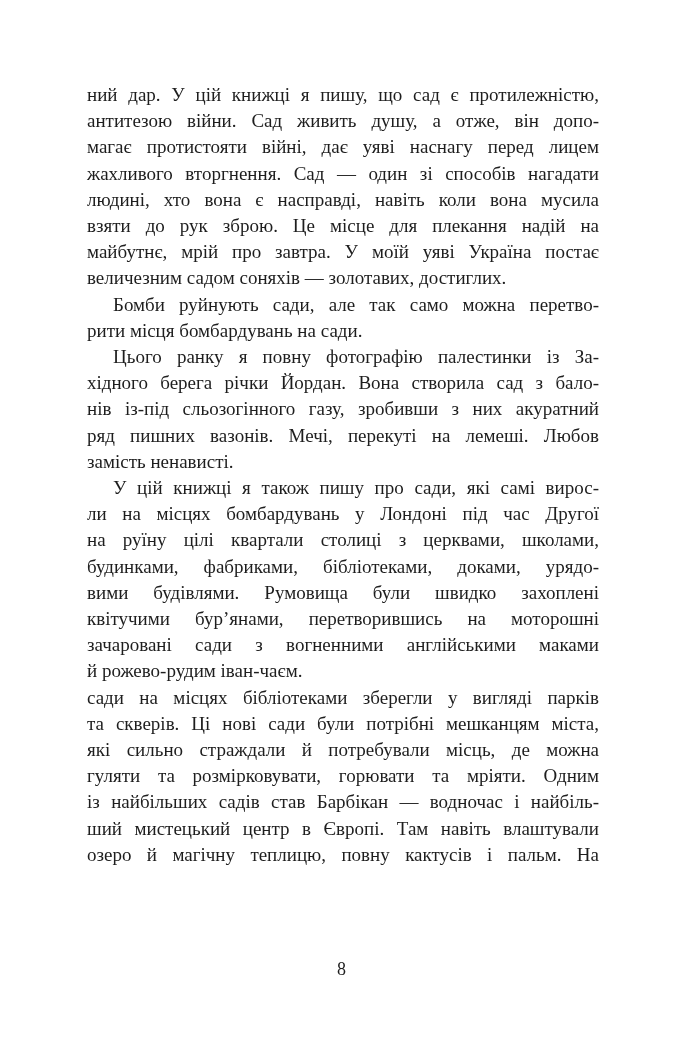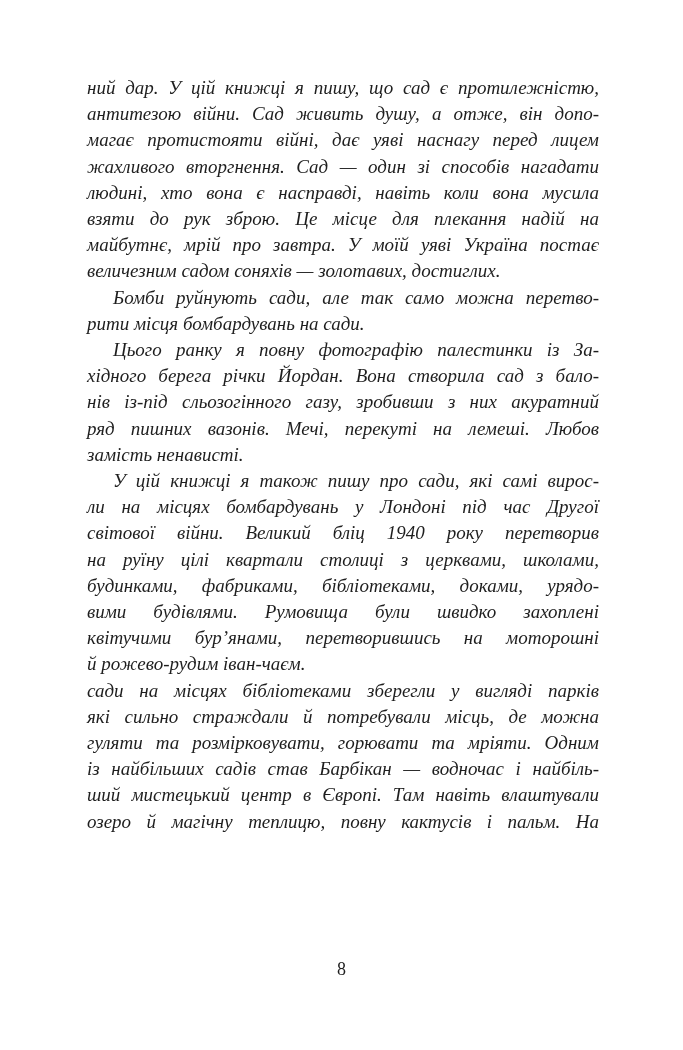--- a/index.html
+++ b/index.html
@@ -16,23 +16,22 @@
     position: relative;
     width: 683px;
     height: 1050px;
     background: #ffffff;
     color: #1e1e1e;
     font-family: "Liberation Serif", "DejaVu Serif", serif;
   }
   .text-block {
     position: absolute;
     left: 87px;
-    top: 75px;
+    top: 82px;
     width: 512px;
-    font-style: italic;
   }
   .line {
     font-size: 19px;
     line-height: 26.2px;
     text-align: justify;
     text-align-last: justify;
     -moz-text-align-last: justify;
     white-space: normal;
   }
   .line.indent {
@@ -67,27 +66,28 @@
       <div class="line para-end">величезним садом соняхів — золотавих, достиглих.</div>
       <div class="line indent">Бомби руйнують сади, але так само можна перетво-</div>
       <div class="line para-end">рити місця бомбардувань на сади.</div>
       <div class="line indent">Цього ранку я повну фотографію палестинки із За-</div>
       <div class="line">хідного берега річки Йордан. Вона створила сад з бало-</div>
       <div class="line">нів із-під сльозогінного газу, зробивши з них акуратний</div>
       <div class="line">ряд пишних вазонів. Мечі, перекуті на лемеші. Любов</div>
       <div class="line para-end">замість ненависті.</div>
       <div class="line indent">У цій книжці я також пишу про сади, які самі вирос-</div>
       <div class="line">ли на місцях бомбардувань у Лондоні під час Другої</div>
-      <div class="line">світової війни. Великий бліц 1940 року перетворив</div>
       <div class="line">на руїну цілі квартали столиці з церквами, школами,</div>
       <div class="line">будинками, фабриками, бібліотеками, доками, урядо-</div>
       <div class="line">вими будівлями. Румовища були швидко захоплені</div>
       <div class="line">квітучими бур’янами, перетворившись на моторошні</div>
+      <div class="line">зачаровані сади з вогненними англійськими маками</div>
       <div class="line para-end">й рожево-рудим іван-чаєм.</div>
       <div class="line">сади на місцях бібліотеками зберегли у вигляді парків</div>
+      <div class="line">та скверів. Ці нові сади були потрібні мешканцям міста,</div>
       <div class="line">які сильно страждали й потребували місць, де можна</div>
       <div class="line">гуляти та розмірковувати, горювати та мріяти. Одним</div>
       <div class="line">із найбільших садів став Барбікан — водночас і найбіль-</div>
       <div class="line">ший мистецький центр в Європі. Там навіть влаштували</div>
       <div class="line">озеро й магічну теплицю, повну кактусів і пальм. На</div>
     </div>
   <div class="page-number">8</div>
 </div>
 
 </body></html>

